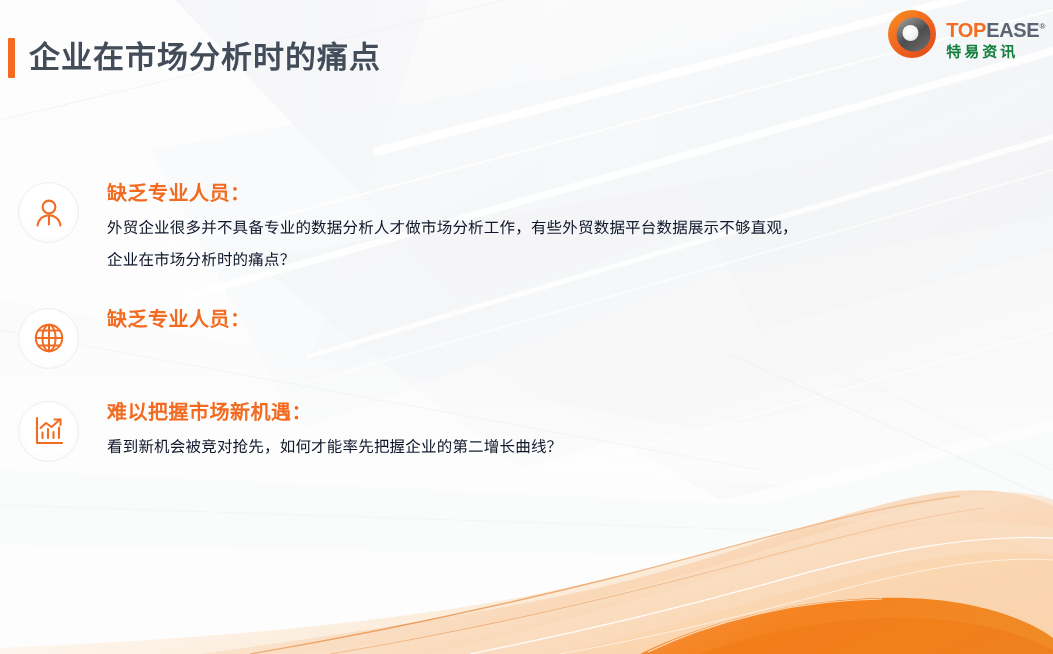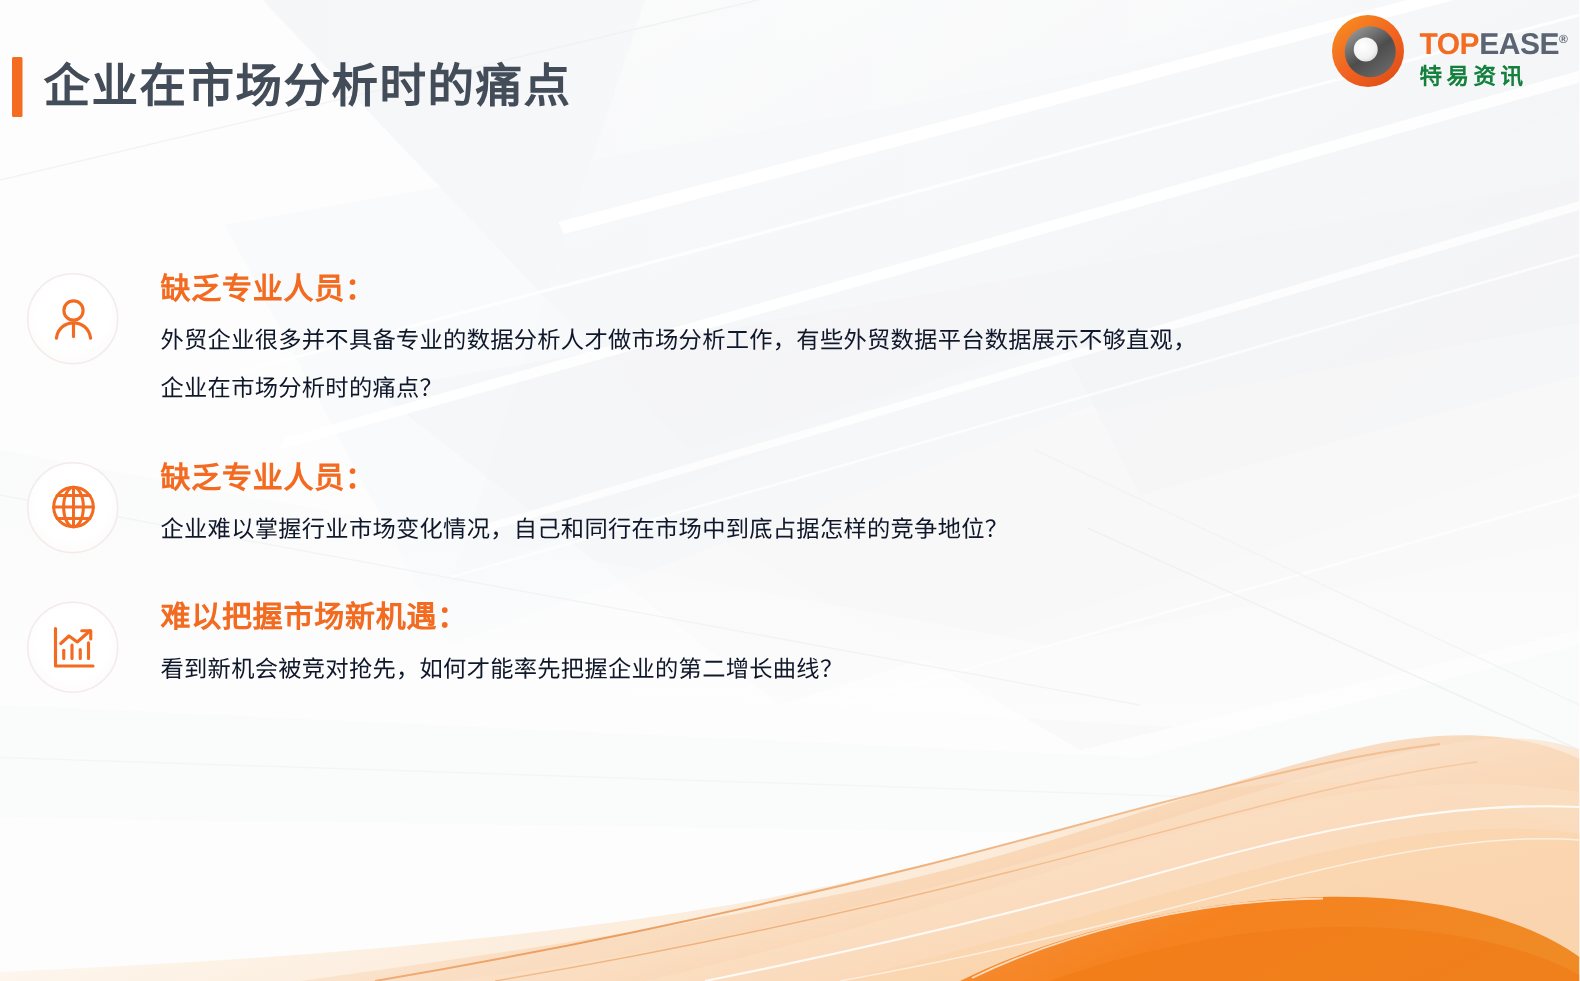--- a/index.html
+++ b/index.html
@@ -316,23 +316,20 @@
           <circle cx="17" cy="17" r="13.2"></circle>
           <ellipse cx="17" cy="17" rx="6.6" ry="13.2"></ellipse>
           <line x1="3.8" y1="17" x2="30.2" y2="17"></line>
           <line x1="6.1" y1="9.4" x2="27.9" y2="9.4"></line>
           <line x1="6.1" y1="24.6" x2="27.9" y2="24.6"></line>
           <line x1="17" y1="3.8" x2="17" y2="30.2"></line>
         </svg>
       </div>
       <div class="point-body">
         <h2 class="point-heading"><span>缺乏专业人员</span><span class="colon">：</span></h2>
-        <p class="point-text">
-          <span>企业难以掌握行业市场变化情况，自己和同行在市场中到底占据怎样的竞争地位？</span>
-        </p>
       </div>
     </div>
 
     <div class="point point-3">
       <div class="point-icon">
         <svg width="34" height="34" viewBox="0 0 34 34" fill="none" stroke="#F26B21" stroke-width="2.1" stroke-linecap="round" stroke-linejoin="round">
           <polyline points="5,4 5,29 30,29"></polyline>
           <line x1="10.5" y1="24" x2="10.5" y2="18.5"></line>
           <line x1="16" y1="24" x2="16" y2="15"></line>
           <line x1="21.5" y1="24" x2="21.5" y2="18"></line>

